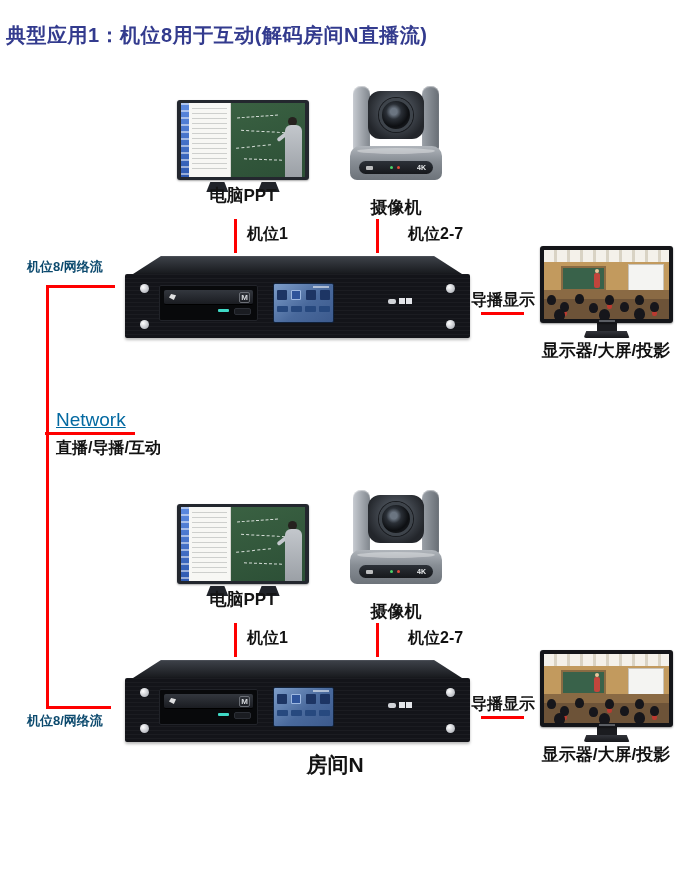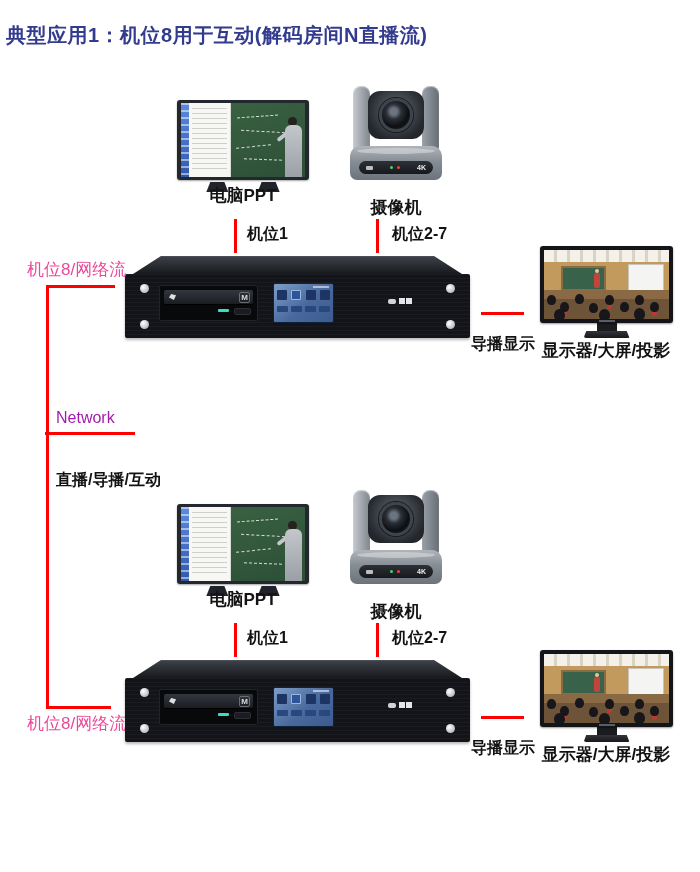--- a/index.html
+++ b/index.html
@@ -60,21 +60,21 @@
   .led{ width:3px; height:3px; border-radius:50%; }
   .led-g{ background:#4ad36a; }
   .led-r{ background:#e04a3a; }
   .band-4k{ font-size:7px; line-height:7px; color:#e8eaec; font-weight:700; }
 
   
   .pos1-line{ left:234px; top:219px; height:34px; }
   .pos2-line{ left:376px; top:219px; height:34px; }
   .pos-label{ position:absolute; font-size:16px; font-weight:600; color:#121212; white-space:nowrap; }
   .pos1-label{ left:247px; top:224px; }
-  .pos2-label{ left:392px; top:224px; }
+  .pos2-label{ left:408px; top:224px; }
 
   
   .rack{ position:absolute; left:125px; top:256px; width:345px; height:82px; }
   .rack-bevel{ position:absolute; left:8px; right:8px; top:0; height:18px; background:linear-gradient(180deg,#3c4047,#17191d); clip-path:polygon(8.5% 0,91.5% 0,100% 100%,0 100%); border-top:1px solid #4a4e56; }
   .rack-body{ position:absolute; left:0; right:0; top:18px; bottom:0; border-radius:2px; background:#131419; background-image:repeating-linear-gradient(180deg,rgba(255,255,255,.035) 0 1px,rgba(0,0,0,0) 1px 4px); box-shadow:0 2px 3px rgba(0,0,0,.28); }
   .screw{ position:absolute; width:9px; height:9px; border-radius:50%; background:radial-gradient(circle at 35% 35%,#fff,#b9bcc2 70%,#8d9096); }
   .s1{ left:15px; top:10px; } .s2{ left:15px; bottom:9px; } .s3{ right:15px; top:10px; } .s4{ right:15px; bottom:9px; }
   .dvd{ position:absolute; left:34px; top:11px; width:99px; height:36px; background:#08090b; border:1px solid #212329; border-radius:2px; }
   .dvd-slot{ position:absolute; left:4px; right:4px; top:4px; height:15px; background:linear-gradient(180deg,#33373e,#1a1c21); border-radius:2px; border-bottom:1px solid #000; }
   .dvd-logo{ position:absolute; left:5px; top:4px; width:7px; height:6px; background:rgba(255,255,255,.85); clip-path:polygon(0 60%,30% 0,100% 20%,70% 100%); }
@@ -86,21 +86,21 @@
   .panel-row{ display:flex; justify-content:space-between; }
   .pi{ width:10px; height:10px; background:#1d3564; border-radius:1px; }
   .pi.lit{ background:#2e549b; box-shadow:inset 0 0 0 1px #9db8e0; }
   .pb{ width:11px; height:6px; background:#27497f; border-radius:1px; margin-top:6px; }
   .rack-logo{ position:absolute; right:58px; top:24px; display:flex; gap:3px; align-items:center; }
   .lg-mark{ width:8px; height:5px; background:rgba(230,232,236,.9); border-radius:2px; }
   .lg-text{ width:13px; height:6px; background:linear-gradient(90deg,#e3e5e9 0 44%,rgba(0,0,0,0) 44% 56%,#e3e5e9 56%); }
 
   .room-name{ position:absolute; left:240px; top:347px; width:190px; text-align:center; font-size:21px; font-weight:600; color:#121212; }
 
-  .director-label{ position:absolute; left:471px; top:290px; font-size:16px; font-weight:600; color:#121212; white-space:nowrap;margin-top:44px; }
+  .director-label{ position:absolute; left:471px; top:290px; font-size:16px; font-weight:600; color:#121212; white-space:nowrap; }
   .director-underline{ left:481px; top:312px; width:43px; }
 
   
   .monitor{ position:absolute; left:540px; top:246px; width:133px; }
   .mon-bezel{ position:relative; height:77px; background:#141519; border-radius:3px; padding:4px; box-shadow:0 1px 2px rgba(0,0,0,.4); }
   .mon-screen{ position:relative; width:100%; height:100%; overflow:hidden; background:#c29a5e; }
   .mon-ceiling{ position:absolute; top:0; left:0; right:0; height:18%; background:repeating-linear-gradient(90deg,#f4f1ea 0 10px,#d9d3c4 10px 13px); }
   .mon-board{ position:absolute; left:15%; top:26%; width:33%; height:30%; background:#39624a; box-shadow:0 0 0 2px #8a6b43; }
   .mon-screen-white{ position:absolute; right:5%; top:22%; width:27%; height:36%; background:#f4f4f2; box-shadow:0 0 0 1px #c9c4ba; }
   .mon-teacher{ position:absolute; left:40%; top:34%; width:6px; height:15px; background:#c2453c; border-radius:2px; }
@@ -118,27 +118,27 @@
   .mon-students i:nth-child(9){ left:8%; top:64%; width:11px; height:12px; }
   .mon-students i:nth-child(10){ left:44%; top:66%; width:11px; height:12px; }
   .mon-students i:nth-child(11){ left:72%; top:62%; width:11px; height:12px; }
   .mon-students i:nth-child(2),.mon-students i:nth-child(5),.mon-students i:nth-child(8){ box-shadow:0 6px 0 -2px #bb3a30; }
   .mon-brand{ position:absolute; bottom:1px; left:50%; transform:translateX(-50%); width:16px; height:2px; background:#5a5d63; }
   .mon-neck{ width:20px; height:8px; background:#1b1c20; margin:0 auto; }
   .mon-base{ width:46px; height:7px; margin:0 auto; background:linear-gradient(180deg,#33353b,#17181c); clip-path:polygon(6% 0,94% 0,100% 100%,0 100%); border-radius:2px; }
   .display-label{ position:absolute; left:516px; top:339px; width:180px; text-align:center; font-size:17px; font-weight:600; color:#121212; white-space:nowrap; }
 
   
-  .input8-label{ position:absolute; font-size:17px; font-weight:400; color:#ec4899; white-space:nowrap; }
+  .input8-label{ position:absolute; font-size:13px; font-weight:700; color:#0c4a6e; white-space:nowrap; }
   #input8-room1{ left:27px; top:258px; }
   #underline-room1{ left:46px; top:285px; width:69px; }
   #trunk{ left:46px; top:285px; height:424px; }
-  #network-label{ position:absolute; left:56px; top:409px; font-size:16px; color:#a21caf; }
+  #network-label{ position:absolute; left:56px; top:409px; font-size:19px; color:#0369a1;text-decoration:underline; }
   #network-line{ left:45px; top:432px; width:90px; }
-  #network-services{ position:absolute; left:56px; top:438px; font-size:16px; font-weight:700; color:#121212; white-space:nowrap;margin-top:32px; }
+  #network-services{ position:absolute; left:56px; top:438px; font-size:16px; font-weight:700; color:#121212; white-space:nowrap; }
   #connector-roomN{ left:46px; top:706px; width:65px; }
   #input8-roomN{ left:27px; top:712px; }
 </style>
 </head>
 <body>
 
 <div id="stage">
 
   <div class="title" id="title1">典型应用1：机位8用于互动(解码房间N直播流)</div>
 
@@ -347,20 +347,21 @@
               <i class="pb"></i>
               <i class="pb"></i>
             </div>
         </div>
         <div class="rack-logo">
             <i class="lg-mark"></i>
             <i class="lg-text"></i>
           </div>
       </div>
     </div>
+    <div class="room-name">房间N</div>
 
     <div class="director-label">导播显示</div>
     <i class="red-h director-underline"></i>
 
     <div class="monitor">
       <div class="mon-bezel">
         <div class="mon-screen">
           <i class="mon-ceiling"></i>
           <i class="mon-board"></i>
           <i class="mon-screen-white"></i>

